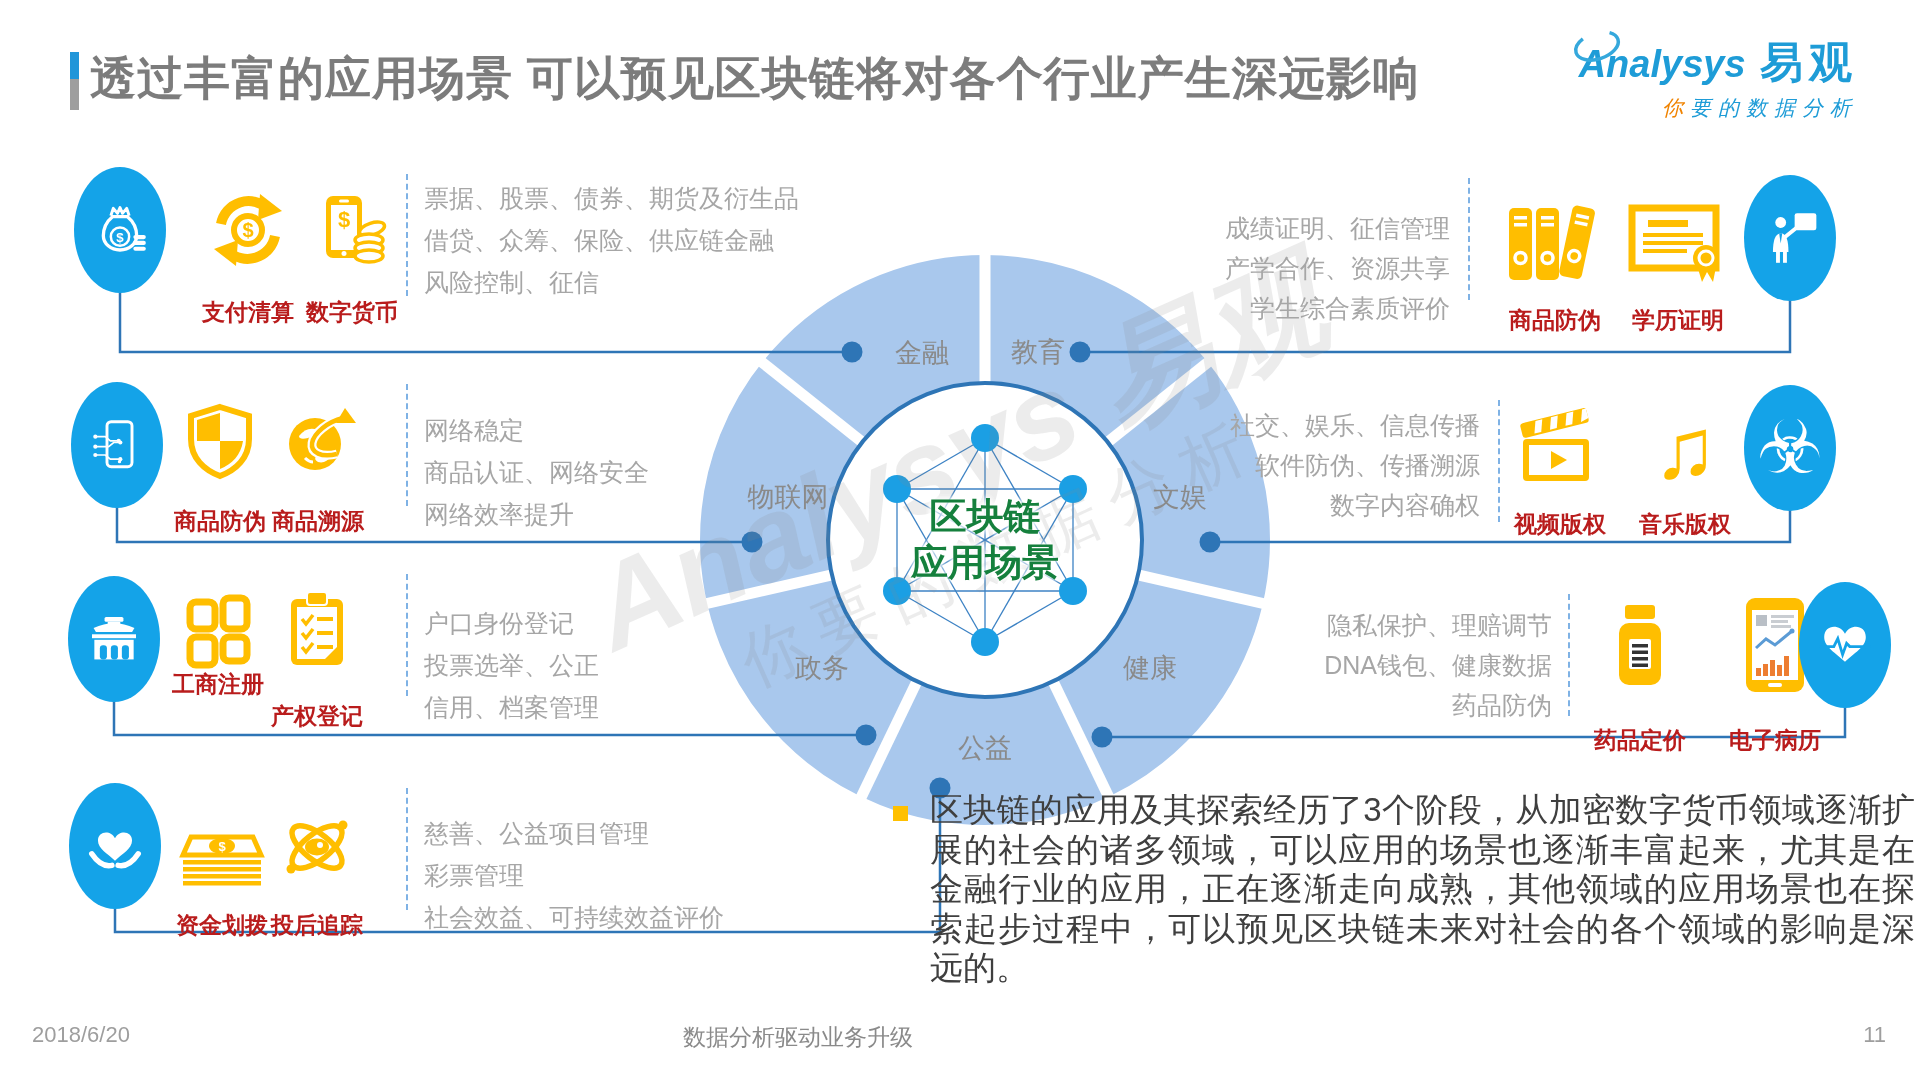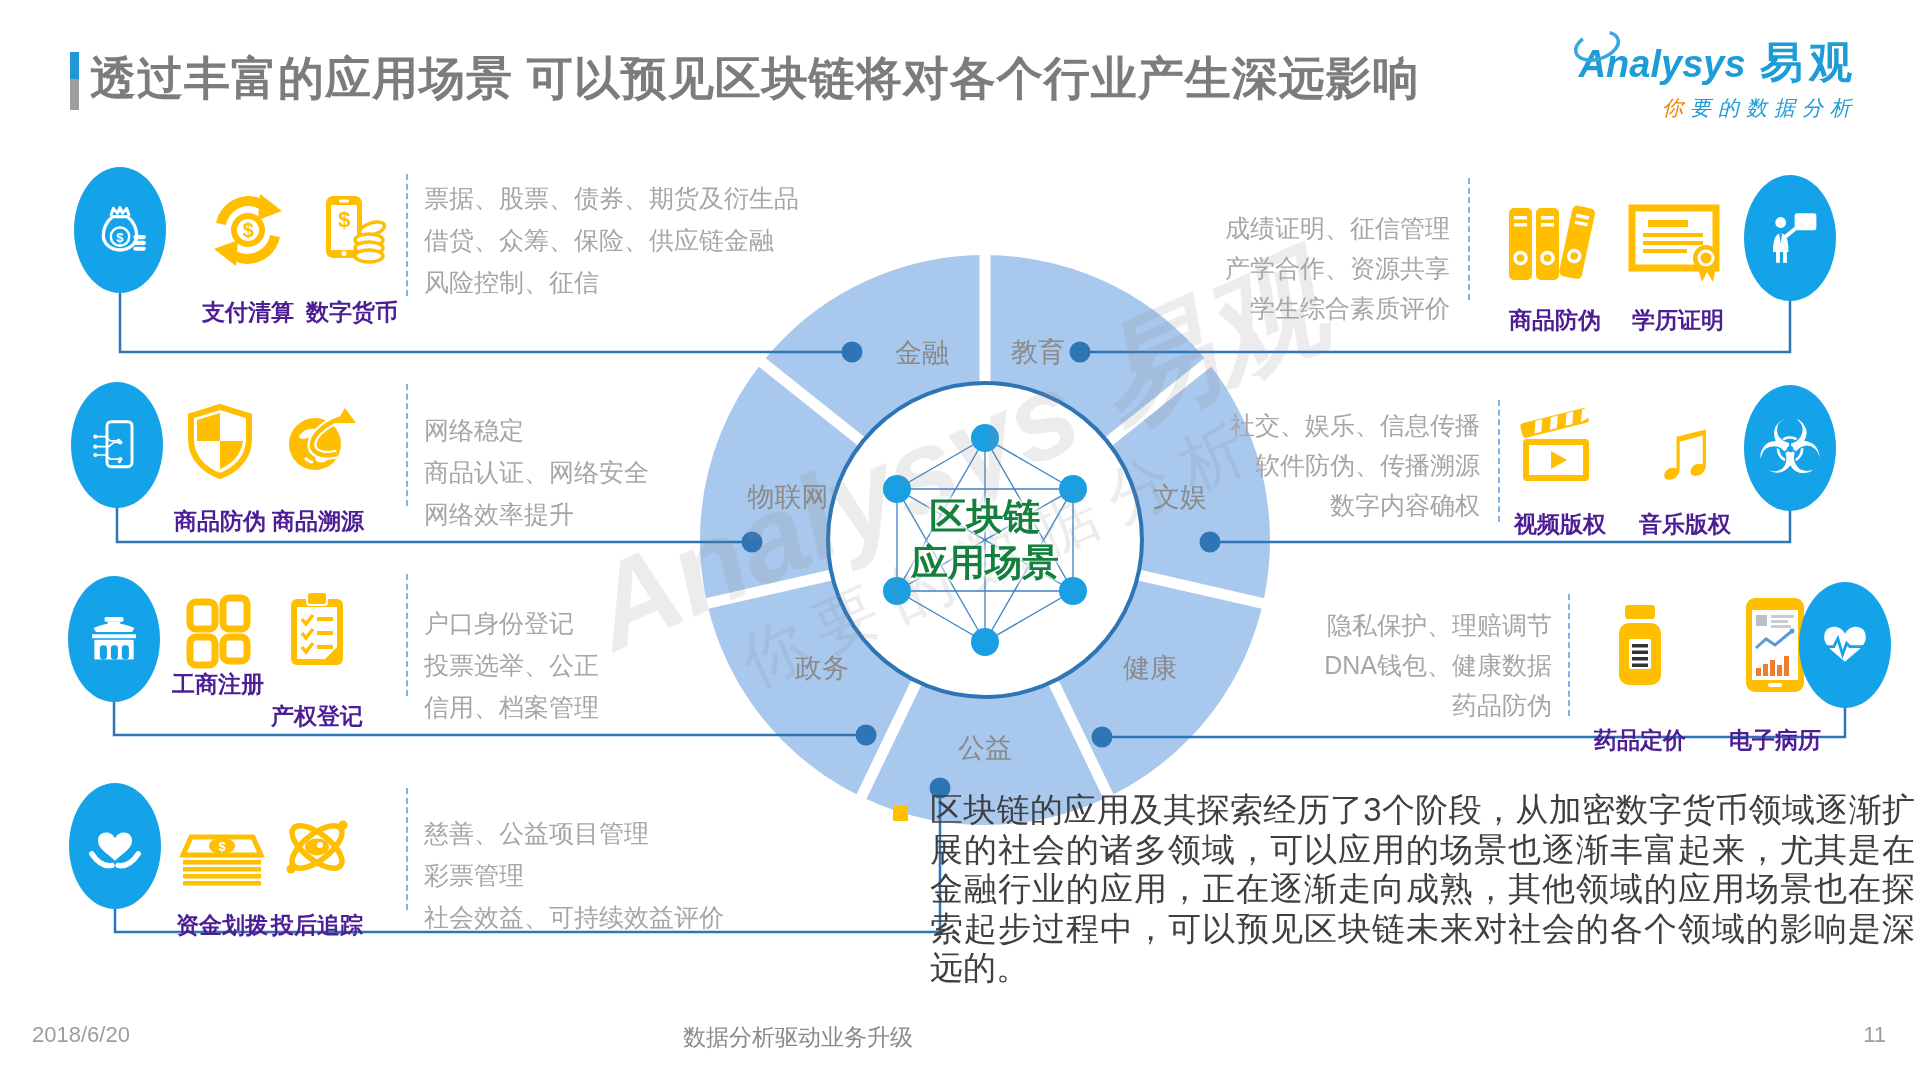--- a/index.html
+++ b/index.html
@@ -27,21 +27,21 @@
   
   .bcirc{position:absolute;width:92px;height:126px;border-radius:50%;background:#14A3E8;
          display:flex;align-items:center;justify-content:center;z-index:3;}
   
   .yicon{position:absolute;transform:translate(-50%,-50%);display:flex;align-items:center;
          justify-content:center;z-index:3;}
   .glyph-note{font-size:86px;line-height:1;color:#FFBE00;font-weight:bold;}
   .glyph-bio{font-size:74px;line-height:1;color:#fff;}
   
   .ylabel{position:absolute;transform:translate(-50%,-50%);font-size:23px;font-weight:bold;
-          color:#4c1d95;white-space:nowrap;z-index:3;}
+          color:#b91c1c;white-space:nowrap;z-index:3;}
   .stext{position:absolute;font-size:25px;color:#A6A6A6;line-height:42px;white-space:nowrap;z-index:3;}
   .stext.right{text-align:right;line-height:40px;}
   .dash{position:absolute;width:0;border-left:2px dashed #7FB2E5;z-index:3;}
   .seg{position:absolute;transform:translate(-50%,-50%);font-size:27px;color:#8A8A8A;
        white-space:nowrap;z-index:3;}
   .center-title{left:985px;top:540px;transform:translate(-50%,-50%);text-align:center;
                 font-size:37px;font-weight:bold;color:#15803d;line-height:46px;z-index:4;
                 text-shadow:0 0 6px #fff,0 0 6px #fff,0 0 6px #fff;white-space:nowrap;}
   
   .note-bullet{left:893px;top:806px;width:15px;height:15px;background:#FFC000;z-index:3;}

